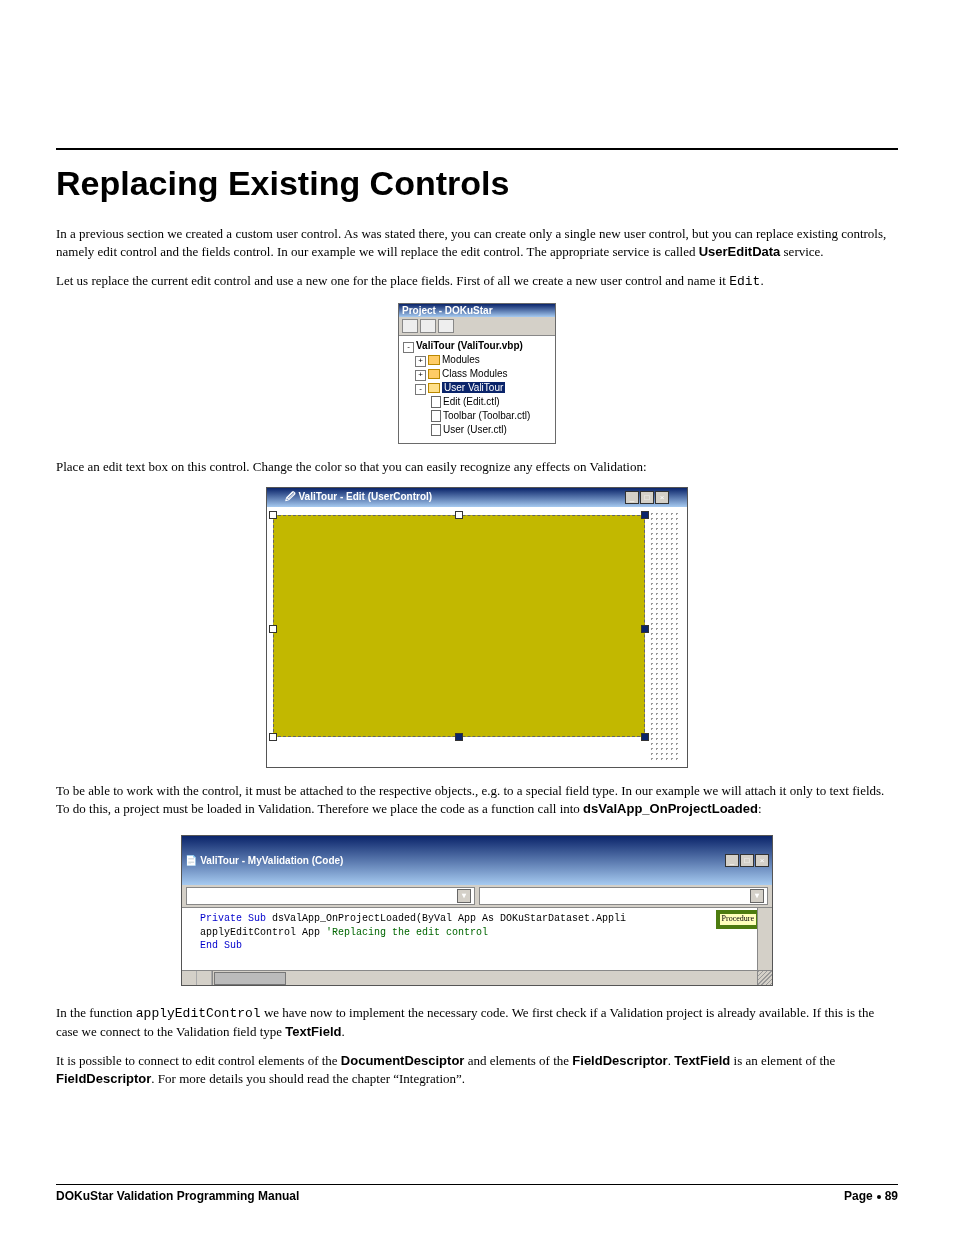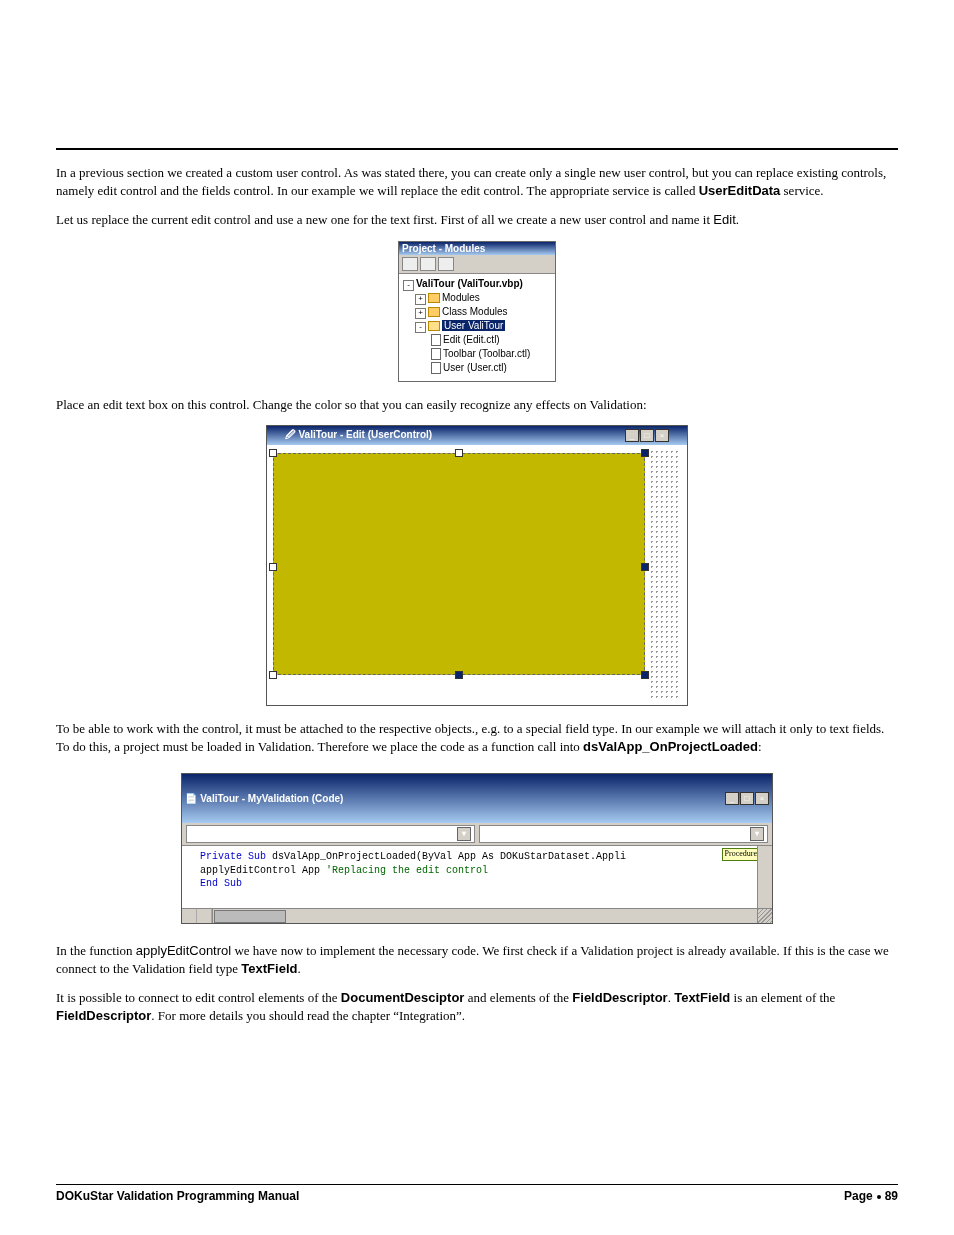--- a/index.html
+++ b/index.html
@@ -1,21 +1,21 @@
 <!DOCTYPE html>
 <html><head>
 <meta charset="utf-8">
 <style>
   html,body{margin:0;padding:0;background:#fff;font-family:"Times New Roman",Times,serif;color:#000}
   .page{width:954px;height:1235px;margin:0 auto;position:relative;box-sizing:border-box;padding:48px 56px 40px 56px}
   .rule{border:0;border-top:2px solid #000;margin:100px 0 14px 0}
   h1{font-family:Arial,Helvetica,sans-serif;font-weight:bold;font-size:34px;margin:0 0 22px 0}
   p{font-size:13px;line-height:1.35;margin:12px 0 12px 0}
   .b{font-family:Arial,Helvetica,sans-serif;font-weight:bold}
-  .mono{font-family:Liberation Sans, sans-serif}
+  .mono{font-family:Liberation Mono, monospace}
   .center{display:flex;justify-content:center;margin:6px 0 14px 0}
   
   .proj{width:156px;border:1px solid #6a6a6a;background:#fff;font-family:Tahoma,Arial,sans-serif;font-size:10px}
   .proj .title{background:linear-gradient(#0a246a,#a6caf0);color:#fff;padding:1px 3px;font-weight:bold;font-size:10px}
   .proj .tool{background:#d4d0c8;border-bottom:1px solid #888;padding:2px 3px;display:flex;gap:2px}
   .proj .tool span{width:14px;height:12px;border:1px solid #888;background:#eee}
   .proj .tree{padding:3px 4px 6px 4px}
   .proj .tree div{white-space:nowrap;line-height:1.4}
   .ic{display:inline-block;width:9px;height:9px;border:1px solid #777;background:#fff;font-size:8px;line-height:8px;text-align:center;margin-right:2px}
   .fi{display:inline-block;width:10px;height:8px;background:#fc6;border:1px solid #b80;margin-right:2px;vertical-align:middle}
@@ -32,50 +32,51 @@
   .hnd{position:absolute;width:6px;height:6px;border:1px solid #333;background:#fff}
   
   .codewin{width:590px;border:1px solid #555;font-family:Tahoma,Arial,sans-serif;font-size:10px}
   .codewin .tb{background:linear-gradient(#0a246a,#a6caf0);color:#fff;padding:18px 3px;display:flex;justify-content:space-between;align-items:center}
   .codewin .sel{display:flex;background:#d4d0c8;border-bottom:1px solid #888}
   .codewin .sel .combo{flex:1;background:#fff;border:1px solid #888;margin:2px;display:flex;justify-content:space-between;align-items:center;padding:1px 3px;font-weight:bold}
   .codewin .sel .combo .ar{width:12px;height:12px;background:#d4d0c8;border:1px solid #666;text-align:center;font-size:8px;line-height:12px}
   .codewin .code{background:#fff;font-family:"Courier New",monospace;font-size:10px;padding:4px 4px 2px 18px;position:relative;line-height:1.35;min-height:56px}
   .codewin .code .kw{color:#00c}
   .codewin .code .cm{color:#060}
-  .codewin .code .tag{position:absolute;right:12px;top:2px;font-size:8px;border:1px solid #4d7c0f;background:#ffb;padding:0 2px;font-family:Tahoma}
+  .codewin .code .tag{position:absolute;right:12px;top:2px;font-size:8px;border:4px solid #4d7c0f;background:#ffb;padding:0 2px;font-family:Tahoma}
   .codewin .sb{height:14px;background:#d4d0c8;border-top:1px solid #888;display:flex}
   .codewin .sb .lf{width:30px;border-right:1px solid #888;display:flex}
   .codewin .sb .lf span{flex:1;border-right:1px solid #aaa}
   .codewin .sb .tr{flex:1;position:relative}
   .codewin .sb .tr .th{position:absolute;left:1px;top:1px;width:70px;height:11px;background:#bbb;border:1px solid #777}
   .codewin .sb .rb{width:14px;height:14px;border-left:1px solid #888;background:repeating-linear-gradient(135deg,#999,#999 1px,#d4d0c8 1px,#d4d0c8 3px)}
   .codewin .rscroll{position:absolute;right:0;top:0;width:14px;height:100%;background:#d4d0c8;border-left:1px solid #888}
   .codewin .codewrap{position:relative}
   
   .footer{position:absolute;left:56px;right:56px;bottom:32px;border-top:1.5px solid #000;padding-top:4px;font-family:Arial,Helvetica,sans-serif;font-size:12px;display:flex;justify-content:space-between}
   .footer .pg .dot{display:inline-block;width:4px;height:4px;background:#000;border-radius:50%;vertical-align:middle;margin:0 4px}
 </style>
 </head>
 <body>
 
 <div class="page">
   <hr class="rule">
+  <h1>Replacing Existing Controls</h1>
 
   <p>
     <span>In a previous section we created a custom user control. As was stated there, you can create only a single new user control, but you can replace existing controls, namely edit control and the fields control. In our example we will replace the edit control. The appropriate service is called </span><span class="b">UserEditData</span><span> service.</span>
   </p>
 
   <p>
-    <span>Let us replace the current edit control and use a new one for the text first. First of all we create a new user control and name it </span><span class="mono">Edit</span><span>.</span>
+    <span>Let us replace the current edit control and use a new one for the place fields. First of all we create a new user control and name it </span><span class="mono">Edit</span><span>.</span>
   </p>
 
   <div class="center">
     <div class="proj">
-      <div class="title">Project - Modules</div>
+      <div class="title">Project - DOKuStar</div>
       <div class="tool">
           <span></span>
           <span></span>
           <span></span>
         </div>
       <div class="tree">
         <div><span class="ic">-</span><span style="font-weight:bold">ValiTour (ValiTour.vbp)</span></div>
         <div style="padding-left:12px"><span class="ic">+</span><span class="fi"></span><span>Modules</span></div>
         <div style="padding-left:12px"><span class="ic">+</span><span class="fi"></span><span>Class Modules</span></div>
         <div style="padding-left:12px"><span class="ic">-</span><span class="fi open"></span><span class="sel">User ValiTour</span></div>

